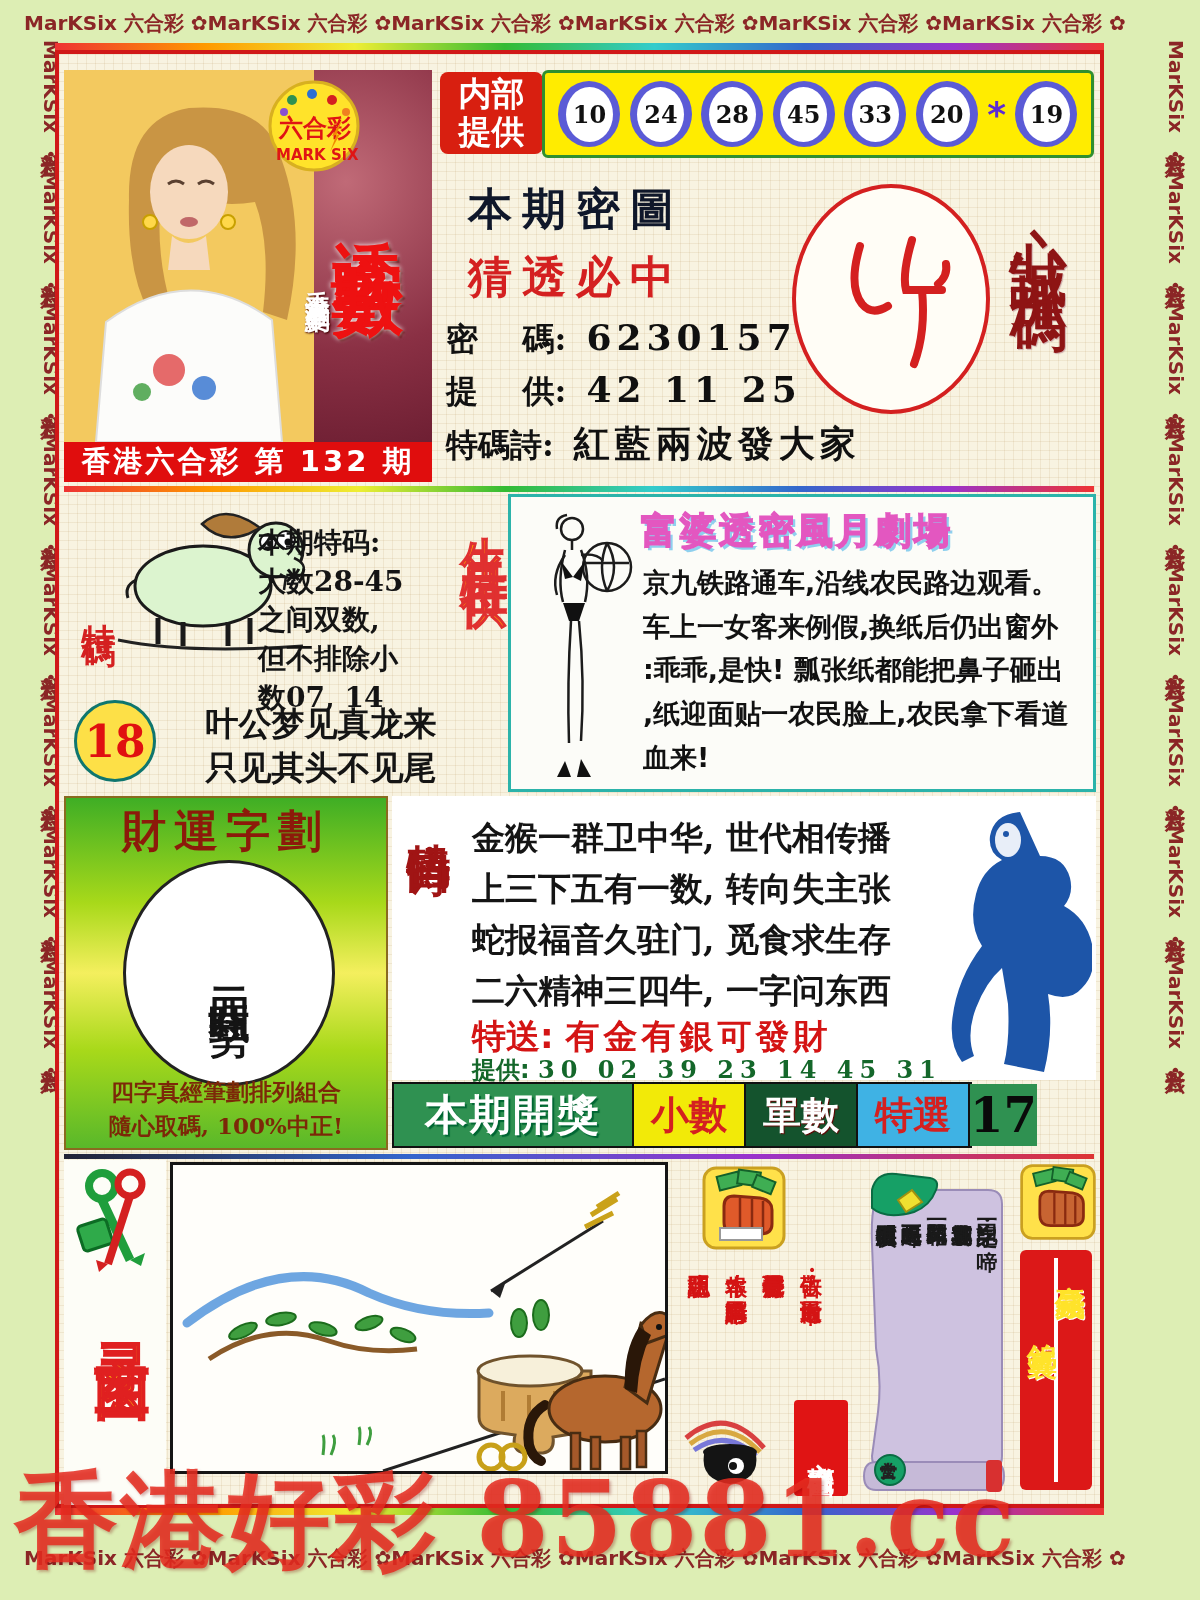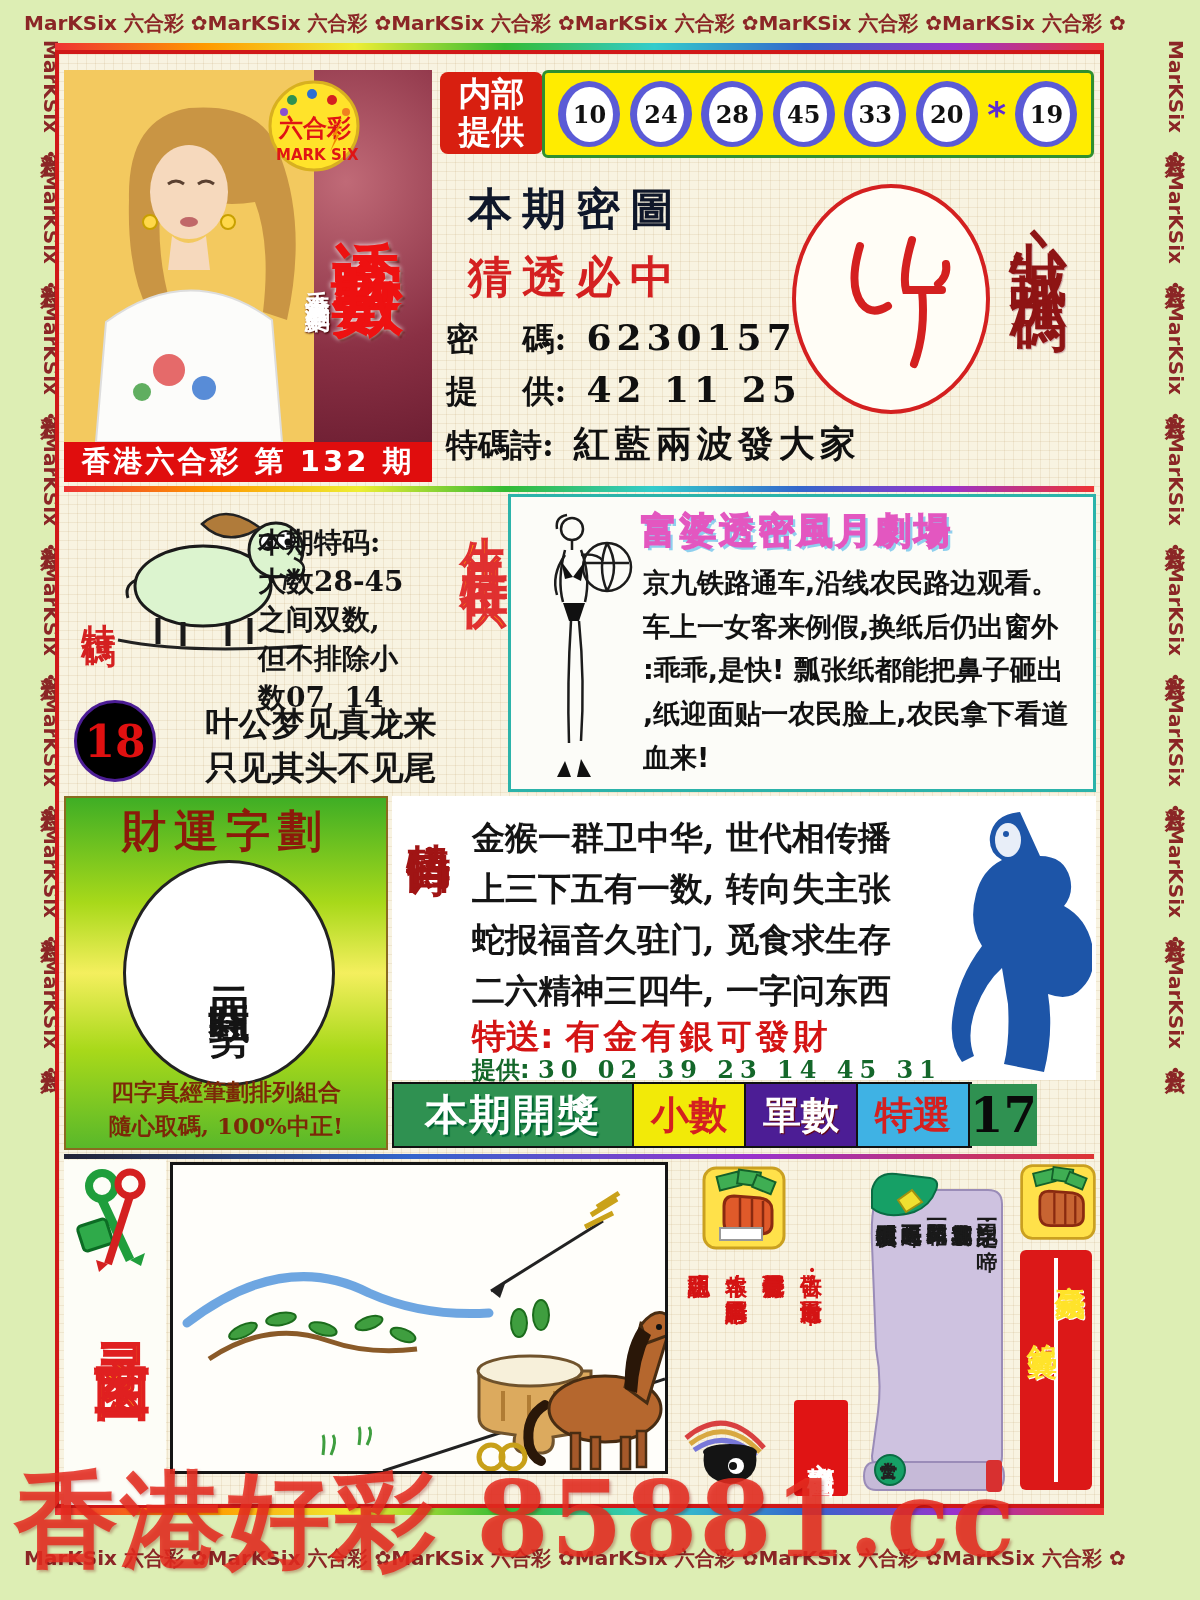--- a/index.html
+++ b/index.html
@@ -190,21 +190,21 @@
     <path d="M38 82 q-12 6 -8 18" stroke="#1a1a1a" stroke-width="3" fill="none"></path>
     <circle cx="178" cy="52" r="27" fill="#dcf4cf" stroke="#1a1a1a" stroke-width="3"></circle>
     <path d="M162 30 q-34 -26 -58 -4 q20 20 46 10 z" fill="#b07b3a" stroke="#222" stroke-width="2.5"></path>
     <circle cx="188" cy="42" r="9" fill="#fff" stroke="#111" stroke-width="2"></circle>
       <circle cx="190" cy="44" r="3.5" fill="#111"></circle>
     <circle cx="170" cy="44" r="8" fill="#fff" stroke="#111" stroke-width="2"></circle>
       <circle cx="172" cy="46" r="3" fill="#111"></circle>
     <path d="M196 60 q14 6 8 16 q-10 8 -22 0" fill="#dcf4cf" stroke="#1a1a1a" stroke-width="2.5"></path>
     <path d="M188 78 l-2 14" stroke="#1a1a1a" stroke-width="2.5"></path>
   </svg>
-  <div class="abs" style="left:74px;top:700px;width:76px;height:76px;background:#000000;border:3px solid #4c1d95;border-radius:50%;display:flex;align-items:center;justify-content:center;">
+  <div class="abs" style="left:74px;top:700px;width:76px;height:76px;background:#fde047;border:3px solid #0f766e;border-radius:50%;display:flex;align-items:center;justify-content:center;">
     <span class="serif" style="font-size:44px;font-weight:bold;color:#e01010;">18</span>
   </div>
   <div class="abs serif line-block" style="left:258px;top:524px;width:210px;font-size:28px;font-weight:bold;line-height:1.38;color:#141414;">
       <div>本期特码:</div>
       <div>大数28-45</div>
       <div>之间双数,</div>
       <div>但不排除小</div>
       <div>数07, 14</div>
     </div>
   <div class="abs serif line-block" style="left:156px;top:702px;width:330px;text-align:center;font-size:33px;font-weight:bold;line-height:1.32;color:#141414;">
@@ -270,21 +270,21 @@
     <svg class="abs" style="right:4px;top:4px;" width="150" height="274" viewBox="0 0 150 274">
       <path d="M78 12 q-26 2 -30 24 q-2 16 12 24 q-20 10 -26 34 q-8 30 6 52 q-26 34 -30 76 q-2 24 10 40 l12 -6 q-8 -22 2 -48 q10 -26 26 -40 l6 36 q2 36 -4 60 l40 8 q10 -40 4 -78 q22 8 34 -6 q16 -16 10 -44 q-6 -26 -28 -38 q10 -12 6 -28 q-6 -22 -30 -22 z" fill="#1d55a8"></path>
       <ellipse cx="66" cy="40" rx="13" ry="17" fill="#e8eef8"></ellipse>
       <circle cx="64" cy="34" r="3" fill="#1d55a8"></circle>
     </svg>
   </div>
 
   <div class="cells abs" style="left:392px;top:1082px;width:580px;">
     <div class="cell" style="flex:0 0 238px;background:#2f9151;color:#fff;font-size:42px;letter-spacing:2px;text-shadow:2px 2px 1px #063;">本期開獎</div>
     <div class="cell" style="flex:0 0 110px;background:#f2ea08;color:#d42020;font-size:38px;">小數</div>
-    <div class="cell" style="flex:0 0 110px;background:#4c1d95;color:#fff;font-size:38px;text-shadow:1px 1px 1px #600;">單數</div>
+    <div class="cell" style="flex:0 0 110px;background:#14532d;color:#fff;font-size:38px;text-shadow:1px 1px 1px #600;">單數</div>
     <div class="cell" style="flex:0 0 110px;background:#3fb2e4;color:#d42020;font-size:38px;">特選</div>
     <div class="cell serif" style="flex:1;background:#2f9151;color:#0a0a0a;font-size:48px;">17</div>
   </div>
 
   <div class="abs" style="left:64px;top:1154px;width:1030px;height:5px;background:linear-gradient(90deg,#223,#36c,#93c,#d33);"></div>
 
   <div class="abs" style="left:64px;top:1160px;width:102px;height:345px;background:#fdfdf7;">
     <svg class="abs" style="left:8px;top:4px;" width="86" height="132" viewBox="0 0 86 132">
       <circle cx="30" cy="22" r="13" stroke="#1f9e3c" stroke-width="8" fill="none"></circle>
       <path d="M30 36 L58 96" stroke="#1f9e3c" stroke-width="9"></path>

